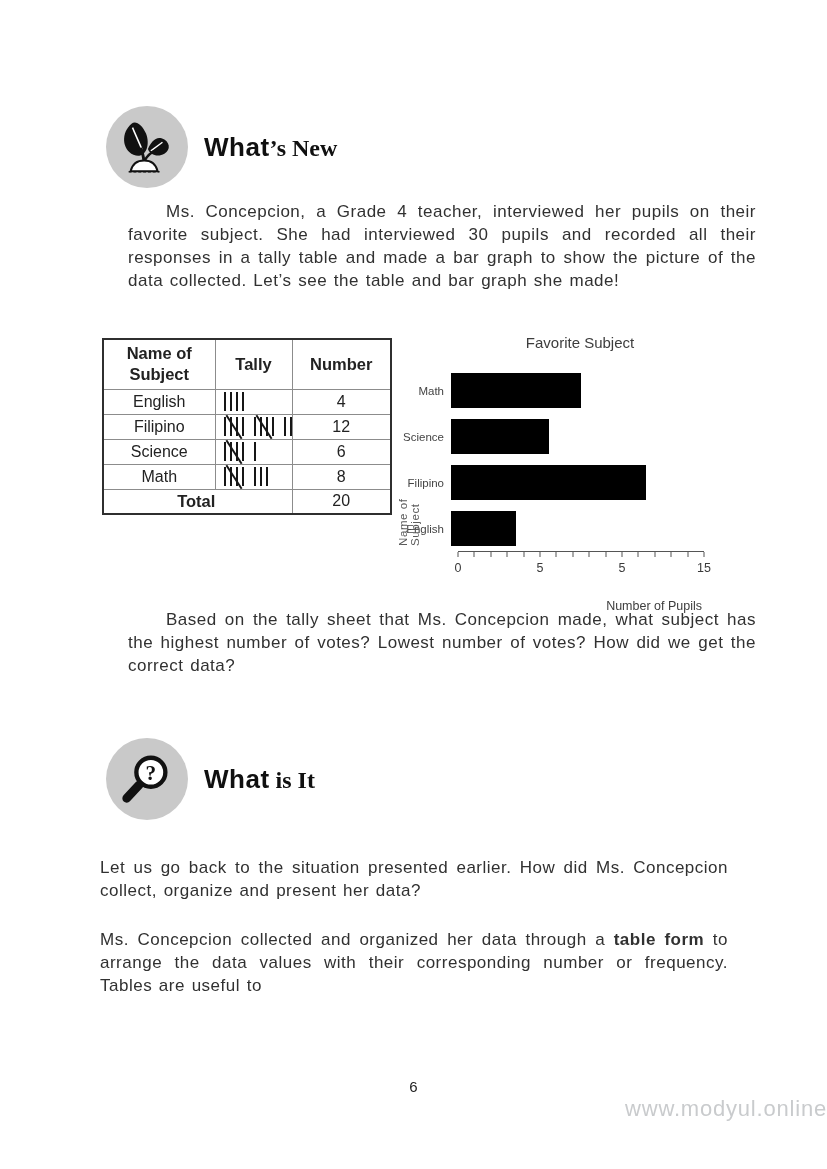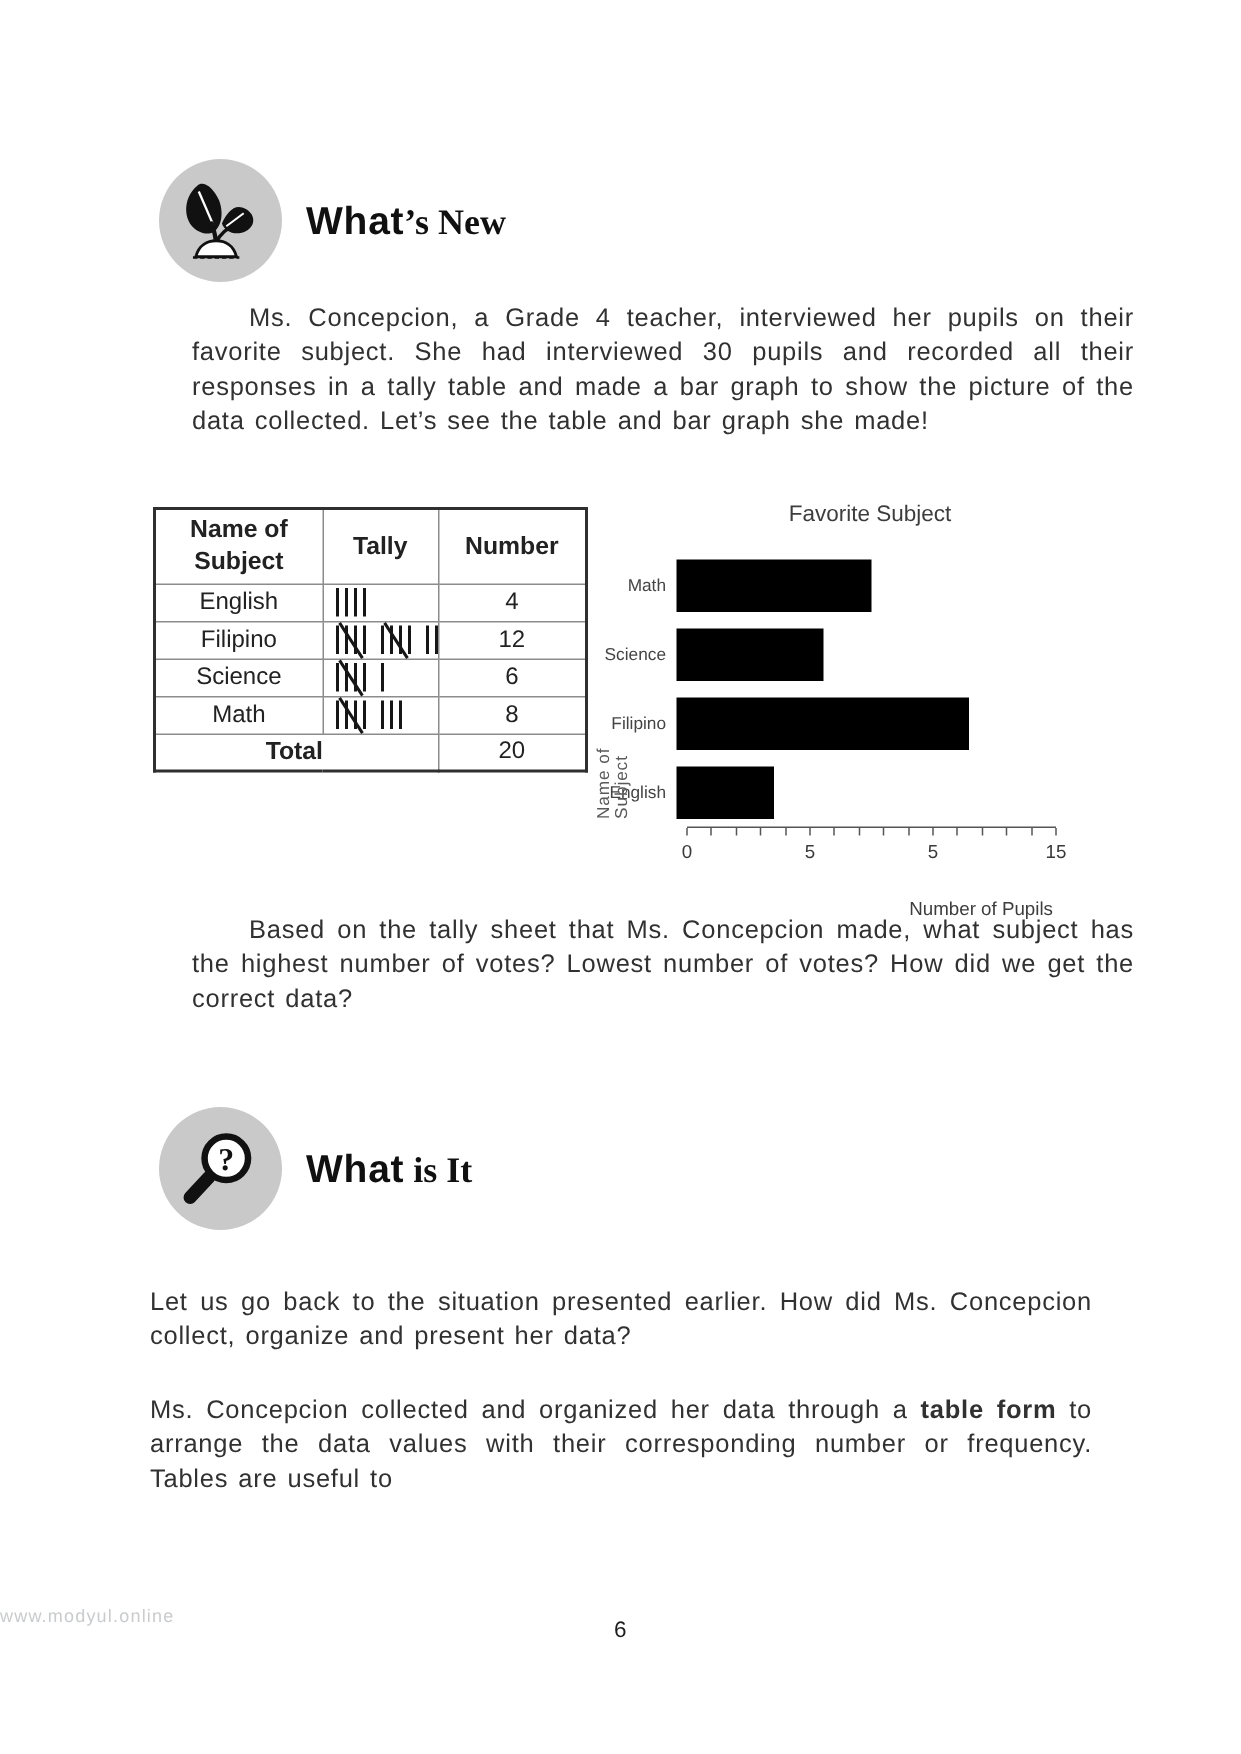--- a/index.html
+++ b/index.html
@@ -81,22 +81,22 @@
     margin-left: 60px; width: 246px; margin-top: 5px;
     border-top: 1.5px solid #555; position: relative; height: 30px;
   }
   .tick { position: absolute; top: 0; width: 1px; height: 5px; background: #555; transform: translateX(-50%); }
   .tick-label { position: absolute; top: 9px; transform: translateX(-50%); font-size: 12.5px; color: #3a3a3a; }
   .xlabel { margin-left: 60px; width: 244px; text-align: right; margin-top: 18px; font-size: 12.5px; color: #3d3d3d; }
 
   
   .page-number { position: absolute; top: 1078px; left: 0; width: 100%; text-align: center; font-size: 15px; color: #1d1d1d; }
   .watermark {
-    position: absolute; top: 1070px; left: 0; width: 100%; text-align: left;
-    font-size: 12px; color: #c9cbcd; letter-spacing: 0.8px;
+    position: absolute; top: 1096px; left: 0; width: 100%; text-align: right;
+    font-size: 22px; color: #c9cbcd; letter-spacing: 0.8px;
   }
 </style>
 </head>
 <body>
 
 <div class="page">
 
   <div class="section-header" style="top:105px">
     <div class="icon-circle">
       <svg width="58" height="58" viewBox="0 0 60 60">

